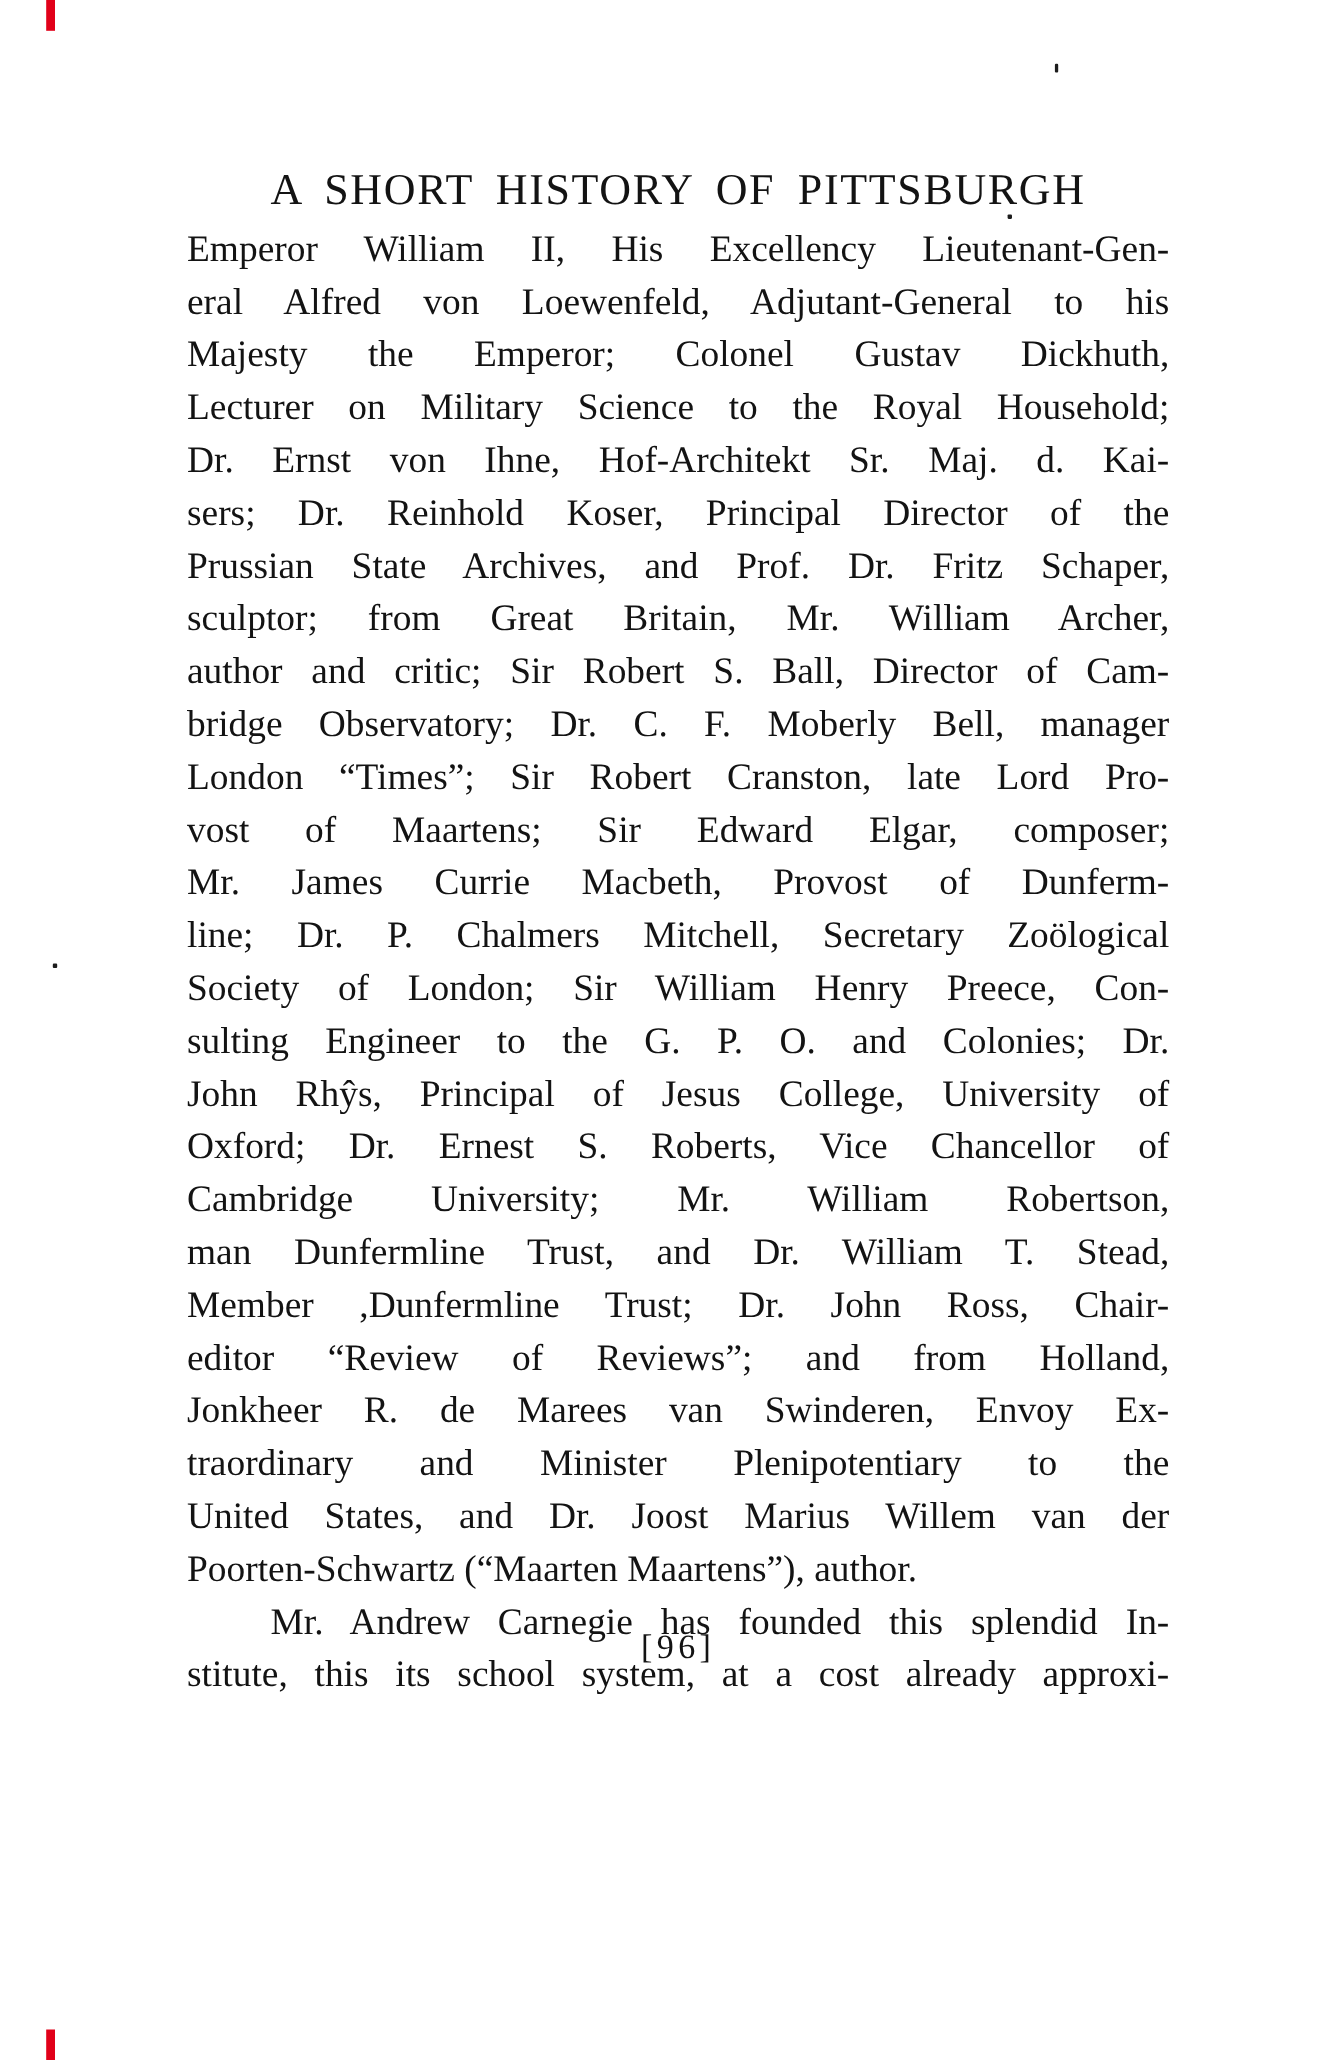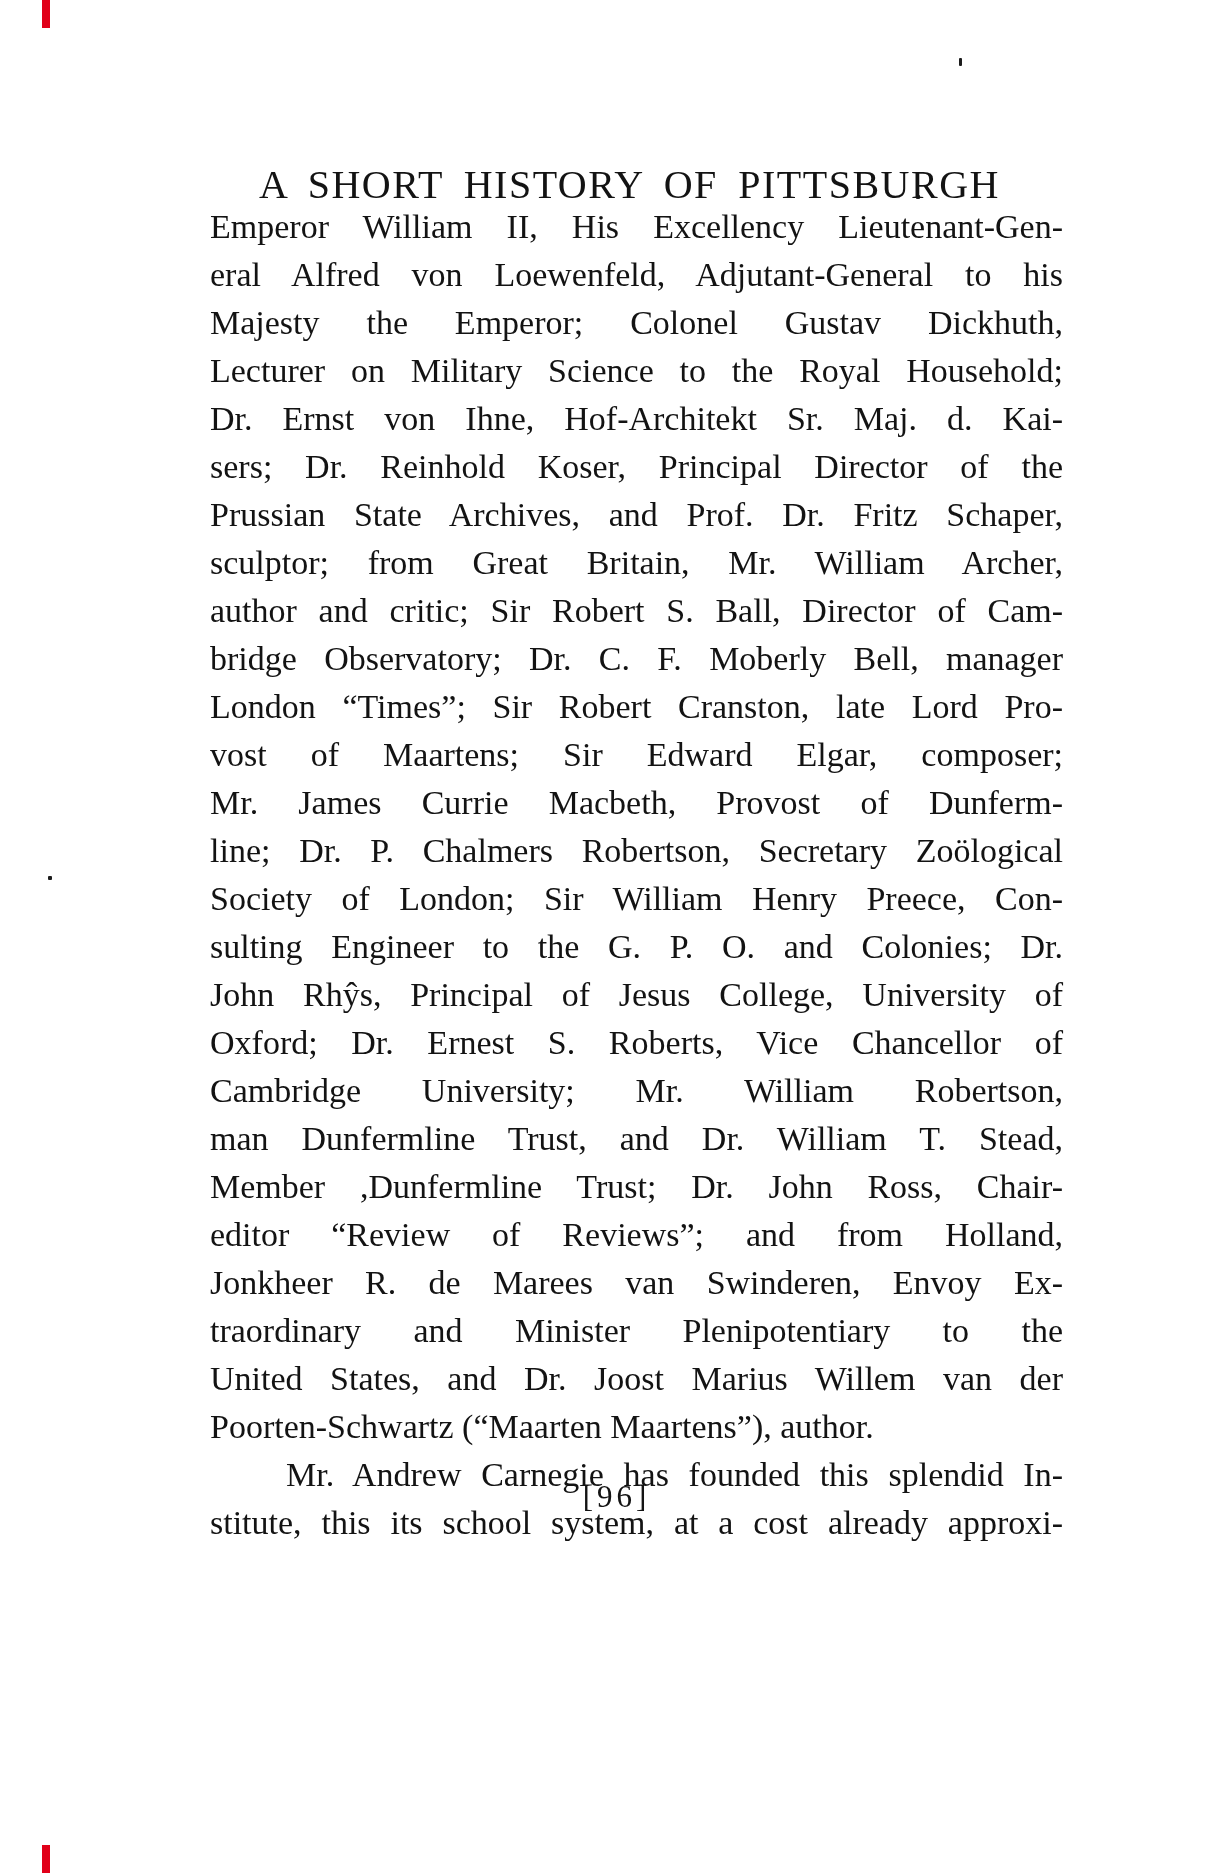--- a/index.html
+++ b/index.html
@@ -14,21 +14,21 @@
     background: #ffffff;
     overflow: hidden;
     font-family: "Liberation Serif", "DejaVu Serif", serif;
     color: #131313;
   }
   .title {
     position: absolute;
     left: 170px;
     top: 148px;
     width: 893px;
-    margin: 13px;
+    margin: 0;
     font-size: 40px;
     font-weight: normal;
     text-align: center;
     letter-spacing: 1.5px;
     word-spacing: 9px;
     white-space: nowrap;
   }
   .body-text {
     position: absolute;
     left: 170px;
@@ -37,21 +37,20 @@
     font-size: 34px;
     line-height: 48px;
   }
   .line {
     height: 48px;
     white-space: nowrap;
     text-align: justify;
     text-align-last: justify;
     text-justify: inter-word;
     white-space: normal;
-    margin-left: 40px;
   }
   .line.no-just {
     text-align: left;
     text-align-last: left;
   }
   .line.indent {
     padding-left: 76px;
   }
   .page-number {
     position: absolute;
@@ -99,21 +98,21 @@
       <div class="line">Lecturer on Military Science to the Royal Household;</div>
       <div class="line">Dr. Ernst von Ihne, Hof-Architekt Sr. Maj. d. Kai-</div>
       <div class="line">sers; Dr. Reinhold Koser, Principal Director of the</div>
       <div class="line">Prussian State Archives, and Prof. Dr. Fritz Schaper,</div>
       <div class="line">sculptor; from Great Britain, Mr. William Archer,</div>
       <div class="line">author and critic; Sir Robert S. Ball, Director of Cam-</div>
       <div class="line">bridge Observatory; Dr. C. F. Moberly Bell, manager</div>
       <div class="line">London “Times”; Sir Robert Cranston, late Lord Pro-</div>
       <div class="line">vost of Maartens; Sir Edward Elgar, composer;</div>
       <div class="line">Mr. James Currie Macbeth, Provost of Dunferm-</div>
-      <div class="line">line; Dr. P. Chalmers Robertson, Secretary Zoölogical</div>
+      <div class="line">line; Dr. P. Chalmers Mitchell, Secretary Zoölogical</div>
       <div class="line">Society of London; Sir William Henry Preece, Con-</div>
       <div class="line">sulting Engineer to the G. P. O. and Colonies; Dr.</div>
       <div class="line">John Rhŷs, Principal of Jesus College, University of</div>
       <div class="line">Oxford; Dr. Ernest S. Roberts, Vice Chancellor of</div>
       <div class="line">Cambridge University; Mr. William Robertson,</div>
       <div class="line">man Dunfermline Trust, and Dr. William T. Stead,</div>
       <div class="line">Member ,Dunfermline Trust; Dr. John Ross, Chair-</div>
       <div class="line">editor “Review of Reviews”; and from Holland,</div>
       <div class="line">Jonkheer R. de Marees van Swinderen, Envoy Ex-</div>
       <div class="line">traordinary and Minister Plenipotentiary to the</div>

